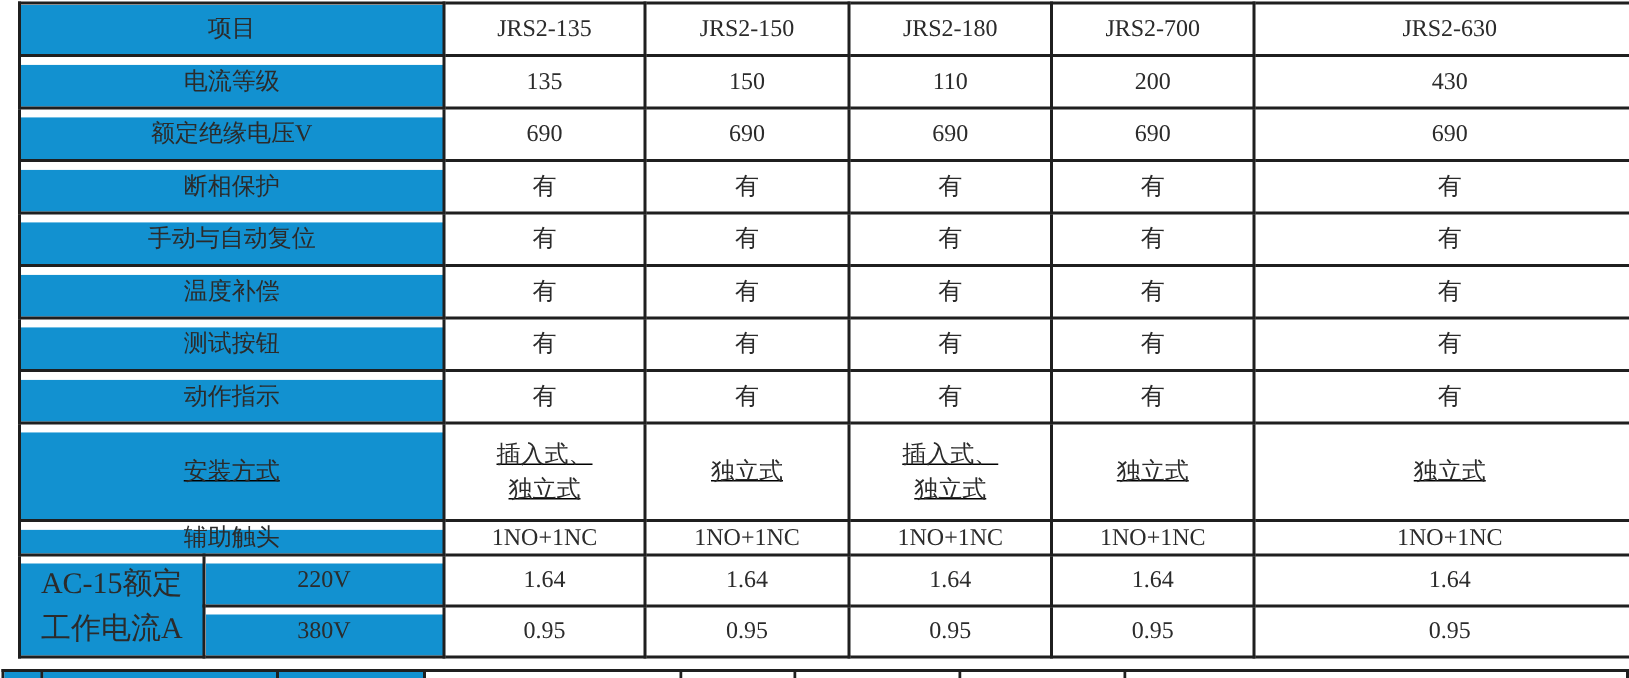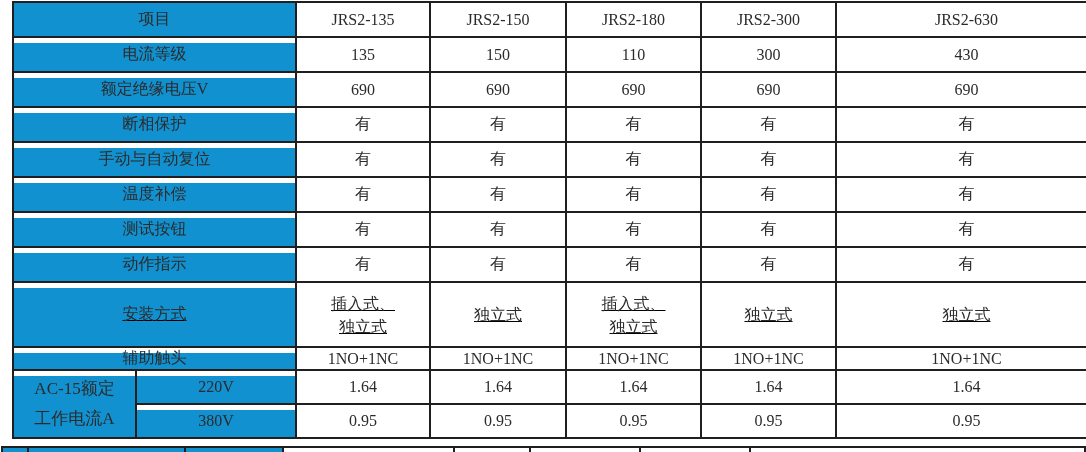--- a/index.html
+++ b/index.html
@@ -31,21 +31,21 @@
     color:#ffffff;
   }
   td.gap{
     background:linear-gradient(to bottom,#ffffff 0,#ffffff 5px,#1291d0 5px);
   }
   tr.r35{height:35px;}
   tr.r65{height:65px;text-decoration:underline;}
   tr.r31{height:19px;}
   tr.r34{height:34px;}
   td.multiline{white-space:pre-line;line-height:23px;}
-  .ac15-line{line-height:30px;font-size:17px;font-family:Liberation Serif, serif;}
+  .ac15-line{line-height:30px;font-size:20px;font-family:Liberation Serif, serif;}
   
   .sliver{
     position:absolute;left:1px;right:0;bottom:0;
     height:6px;
     display:flex;
     border-left:2px solid #1f1f1f;
     border-right:2px solid #1f1f1f;
     box-sizing:border-box;
   }
   .sv{border-right:2px solid #1f1f1f;height:6px;box-sizing:border-box;background:#ffffff;}
@@ -66,30 +66,30 @@
         <col style="width:135px">
       <col style="width:261px">
     </colgroup>
 
     <tbody>
         <tr class="r35">
       <td colspan="2" class="blue">项目</td>
       <td>JRS2-135</td>
       <td>JRS2-150</td>
       <td>JRS2-180</td>
-      <td>JRS2-300</td>
+      <td>JRS2-700</td>
       <td>JRS2-630</td>
     </tr>
 
     <tr class="r35">
       <td colspan="2" class="blue gap">电流等级</td>
       <td>135</td>
       <td>150</td>
       <td>110</td>
-      <td>300</td>
+      <td>200</td>
       <td>430</td>
     </tr>
 
     <tr class="r35">
       <td colspan="2" class="blue gap">额定绝缘电压V</td>
       <td>690</td>
       <td>690</td>
       <td>690</td>
       <td>690</td>
       <td>690</td>

